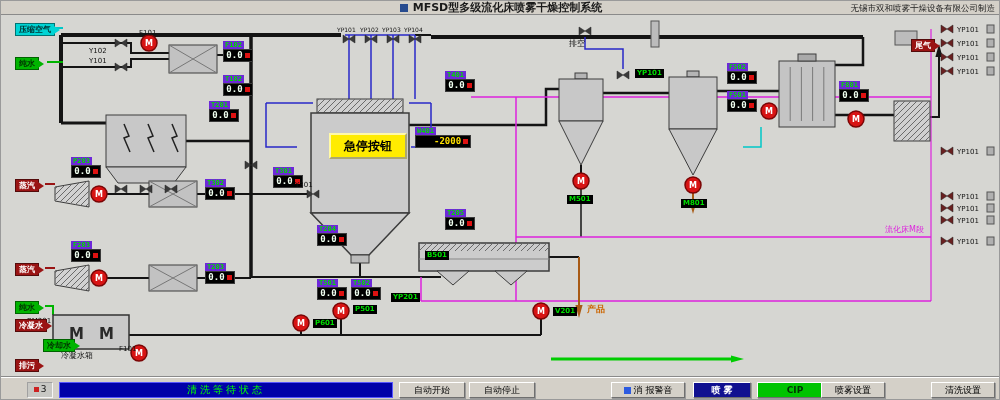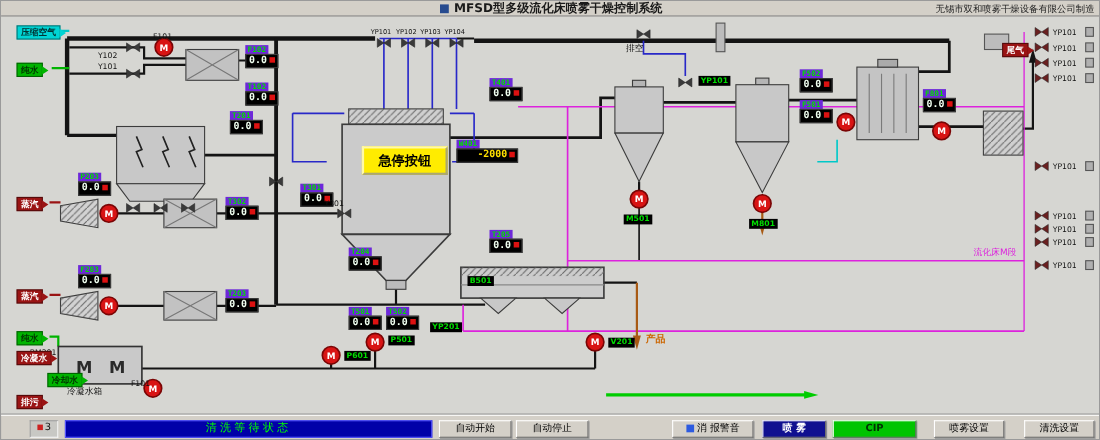--- a/index.html
+++ b/index.html
@@ -26,21 +26,21 @@
   .counter{position:absolute;left:26px;top:4px;width:26px;height:16px;background:#c8c8c4;border:1px inset #f5f5f5;font-size:9px;text-align:center;line-height:13px;color:#111}
   .counter-ico{display:inline-block;width:5px;height:5px;background:#cc2222;margin-right:2px}
   .status{position:absolute;left:58px;top:4px;width:334px;height:16px;background:#0000a8;border:1px solid #5555ff;color:#00ff00;font-size:10px;font-weight:normal;text-align:center;line-height:14px;letter-spacing:3px}
   .btn{position:absolute;top:4px;height:16px;font-size:9px;background:#d4d0c8;color:#000;text-align:center;border-top:1px solid #fff;border-left:1px solid #fff;border-right:1px solid #6f6f6f;border-bottom:1px solid #6f6f6f;box-shadow:1px 1px 0 #9a9a9a;line-height:12px;font-family:inherit;cursor:pointer}
   .btn-auto-start{left:398px;width:66px}
   .btn-auto-stop{left:468px;width:66px}
   .btn-mute{left:610px;width:74px}
   .mute-ico{display:inline-block;width:7px;height:7px;background:#2d5be0;margin-right:3px;vertical-align:middle}
   .btn-spray{left:692px;width:58px;background:#101090;color:#fff;font-weight:bold}
   .btn-cip{left:756px;width:76px;background:#00c400;color:#003300;font-weight:bold}
-  .btn-spray-settings{left:848px;width:64px}
+  .btn-spray-settings{left:820px;width:64px}
   .btn-clean-settings{left:930px;width:64px}
 </style>
 </head>
 <body>
 
 <div class="titlebar">
   <span class="title-icon"></span>
   <span class="title-text">MFSD型多级流化床喷雾干燥控制系统</span>
   <span class="manufacturer">无锡市双和喷雾干燥设备有限公司制造</span>
 </div>

